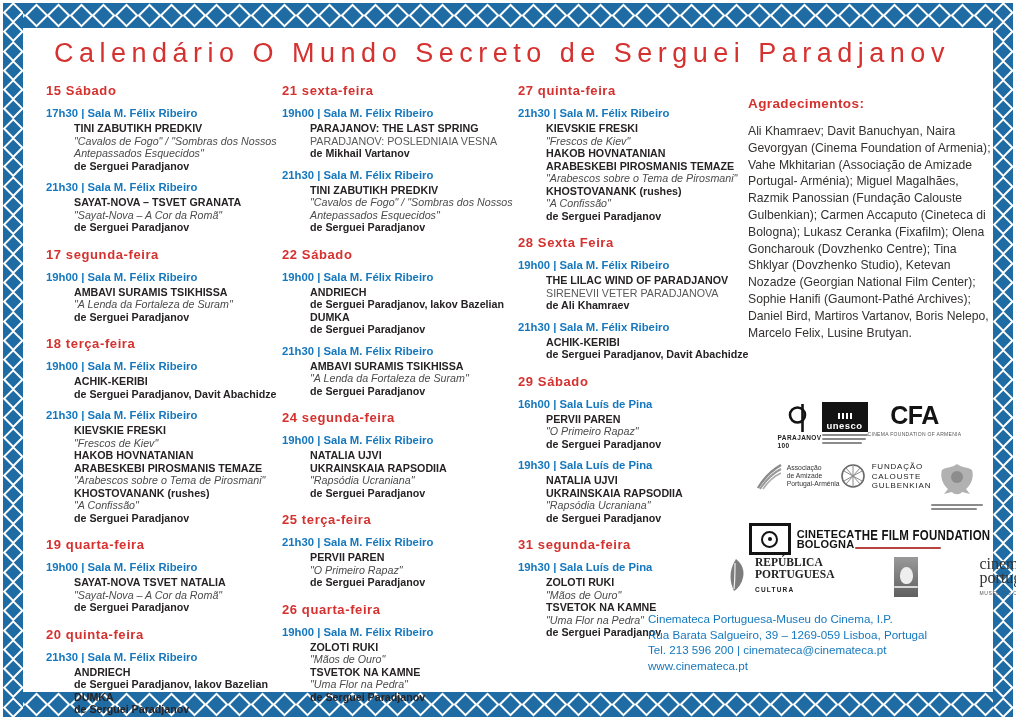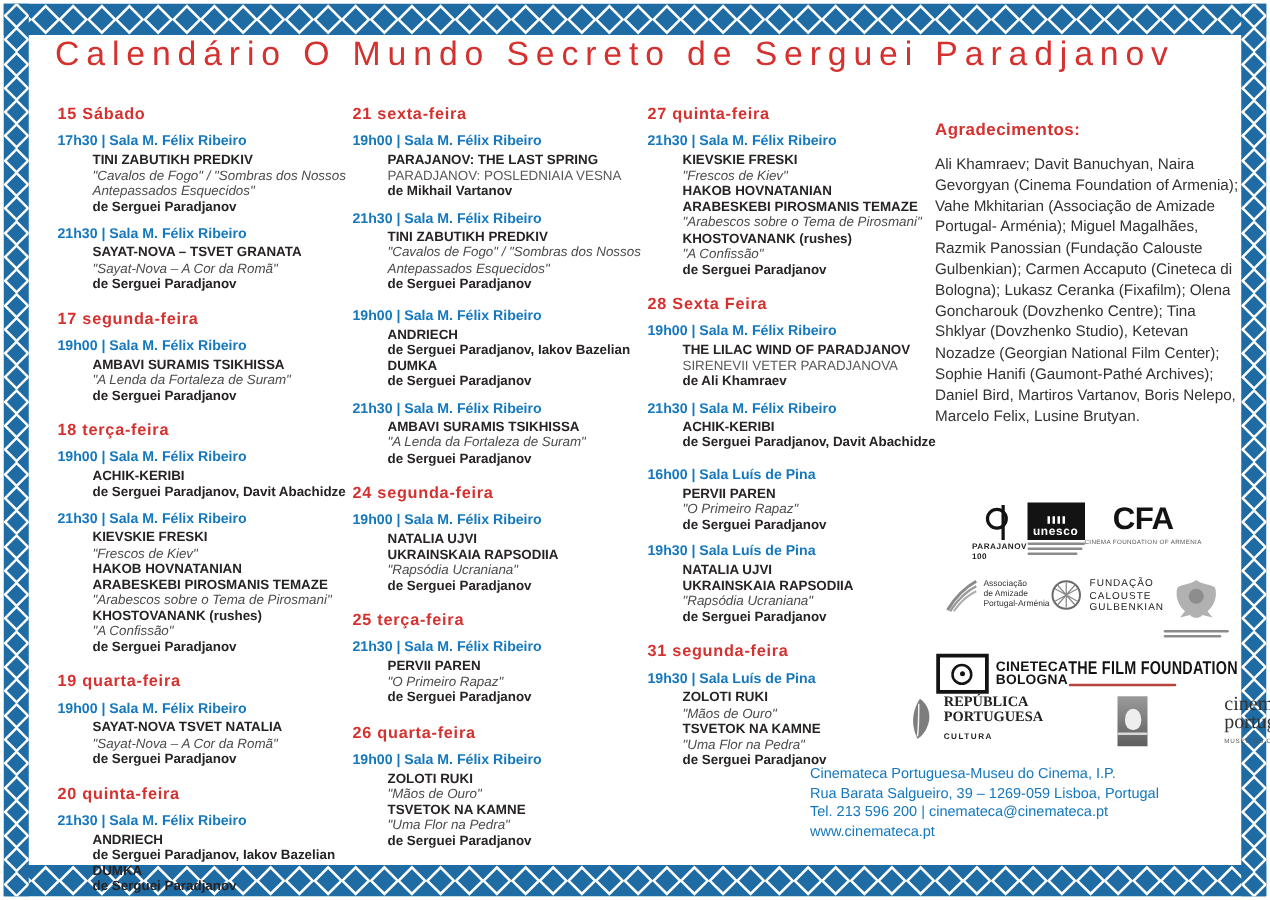--- a/index.html
+++ b/index.html
@@ -9,21 +9,21 @@
   
   .frame-h{position:absolute;left:3px;right:3px;height:25px;background:var(--border);
            display:flex;align-items:center;overflow:hidden;padding-left:2px;box-sizing:border-box;}
   .frame-top{top:3px}.frame-bottom{bottom:3px}
   .frame-v{position:absolute;top:3px;bottom:3px;width:20px;background:var(--border);
            display:flex;flex-direction:column;align-items:center;overflow:hidden;padding-top:2px;box-sizing:border-box;}
   .frame-left{left:3px}.frame-right{right:3px}
   .dia{flex:none;width:13px;height:13px;border:2.6px solid #fff;transform:rotate(45deg);margin-right:5.6px;}
   .diav{flex:none;width:10.5px;height:10.5px;border:2.4px solid #fff;transform:rotate(45deg);margin-bottom:4.8px;}
   
-  .title{position:absolute;left:44px;top:28px;margin:0;font-size:27px;font-weight:500;
+  .title{position:absolute;left:44px;top:28px;margin:10px;font-size:27px;font-weight:500;
          color:var(--red);letter-spacing:5.5px;white-space:nowrap;}
   
   .col{position:absolute;top:71px;width:234px;}
   .day{margin-bottom:13px;}
   .day-date{color:var(--red);font-weight:bold;font-size:13px;letter-spacing:.6px;margin:12px 0 9px;}
   .session{margin-bottom:9px;}
   .session-time{color:var(--blue);font-size:11.3px;font-weight:bold;margin-bottom:3px;}
   .films{margin-left:28px;}
   .film-title{font-weight:bold;color:#272324;font-size:10.7px;line-height:12.5px;white-space:nowrap;}
   .film-quote{font-style:italic;color:#4c4a4a;font-size:10.7px;line-height:12.5px;}
@@ -339,20 +339,21 @@
         <div class="session">
           <div class="session-time">21h30 | Sala M. Félix Ribeiro</div>
           <div class="films">
             <div class="film-title">TINI ZABUTIKH PREDKIV</div>
             <div class="film-quote">"Cavalos de Fogo" / "Sombras dos Nossos Antepassados Esquecidos"</div>
             <div class="film-credit">de Serguei Paradjanov</div>
           </div>
         </div>
       </div>
       <div class="day">
+        <div class="day-date">22 Sábado</div>
         <div class="session">
           <div class="session-time">19h00 | Sala M. Félix Ribeiro</div>
           <div class="films">
             <div class="film-title">ANDRIECH</div>
             <div class="film-credit">de Serguei Paradjanov, Iakov Bazelian</div>
             <div class="film-title">DUMKA</div>
             <div class="film-credit">de Serguei Paradjanov</div>
           </div>
         </div>
         <div class="session">
@@ -430,20 +431,21 @@
         </div>
         <div class="session">
           <div class="session-time">21h30 | Sala M. Félix Ribeiro</div>
           <div class="films">
             <div class="film-title">ACHIK-KERIBI</div>
             <div class="film-credit">de Serguei Paradjanov, Davit Abachidze</div>
           </div>
         </div>
       </div>
       <div class="day">
+        <div class="day-date">29 Sábado</div>
         <div class="session">
           <div class="session-time">16h00 | Sala Luís de Pina</div>
           <div class="films">
             <div class="film-title">PERVII PAREN</div>
             <div class="film-quote">"O Primeiro Rapaz"</div>
             <div class="film-credit">de Serguei Paradjanov</div>
           </div>
         </div>
         <div class="session">
           <div class="session-time">19h30 | Sala Luís de Pina</div>

